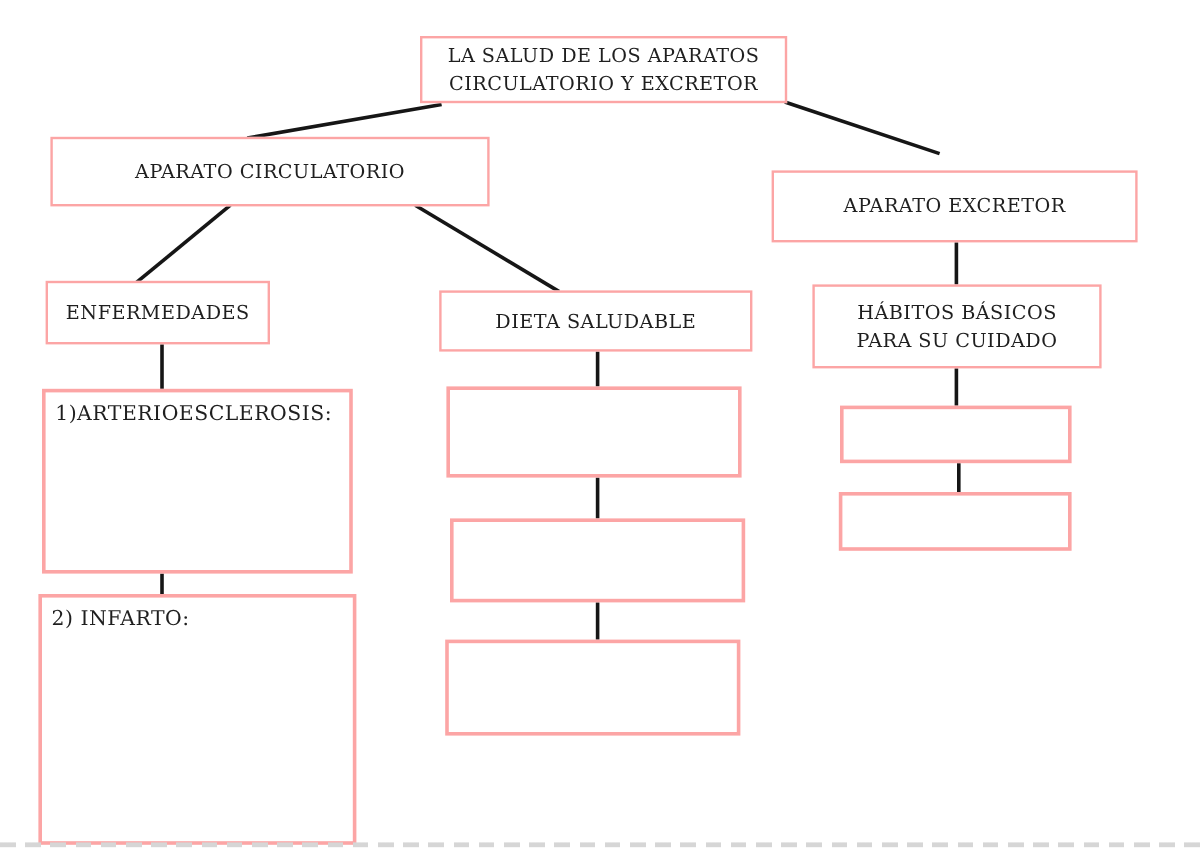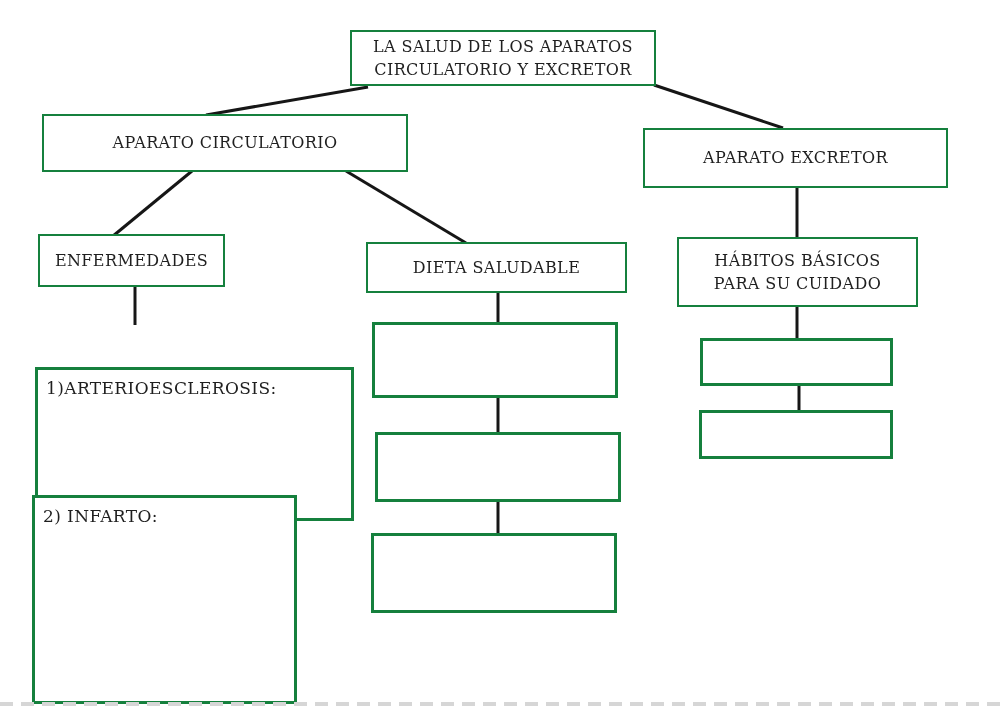--- a/index.html
+++ b/index.html
@@ -20,21 +20,21 @@
     position: absolute;
     inset: 0;
     width: 1000px;
     height: 707px;
     pointer-events: none;
   }
   .box {
     position: absolute;
     box-sizing: border-box;
     background: #ffffff;
-    border: 2px solid #15803d;
+    border: 2px solid #fca5a5;
     display: flex;
     align-items: center;
     justify-content: center;
     text-align: center;
     font-size: 16px;
     letter-spacing: 0.4px;
     line-height: 1.45;
     color: #1f1f1f;
   }
   .box.thick {
@@ -87,37 +87,37 @@
   </svg>
 
   <div class="box" style="left:350px; top:30px; width:306px; height:56px;">
     <span class="wrap-root">LA SALUD DE LOS APARATOS CIRCULATORIO Y EXCRETOR</span>
   </div>
 
   <div class="box" style="left:42px; top:114px; width:366px; height:58px;">
     <span>APARATO CIRCULATORIO</span>
   </div>
 
-  <div class="box" style="left:643px; top:128px; width:305px; height:60px;">
+  <div class="box" style="left:643px; top:142px; width:305px; height:60px;">
     <span>APARATO EXCRETOR</span>
   </div>
 
   <div class="box" style="left:38px; top:234px; width:187px; height:53px;">
     <span>ENFERMEDADES</span>
   </div>
 
   <div class="box" style="left:677px; top:237px; width:241px; height:70px;">
     <span class="wrap-narrow">HÁBITOS BÁSICOS PARA SU CUIDADO</span>
   </div>
 
   <div class="box" style="left:366px; top:242px; width:261px; height:51px;">
     <span>DIETA SALUDABLE</span>
   </div>
 
-  <div class="box thick top-left-text" style="left:35px; top:324px; width:319px; height:154px;margin-top:43px;">
+  <div class="box thick top-left-text" style="left:35px; top:324px; width:259px; height:154px;">
     <span>1)ARTERIOESCLEROSIS:</span>
   </div>
 
   <div class="box thick top-left-text" style="left:32px; top:495px; width:265px; height:209px;">
     <span>2) INFARTO:</span>
   </div>
 
   <div class="box thick" style="left:372px; top:322px; width:246px; height:76px;">
     <span></span>
   </div>

